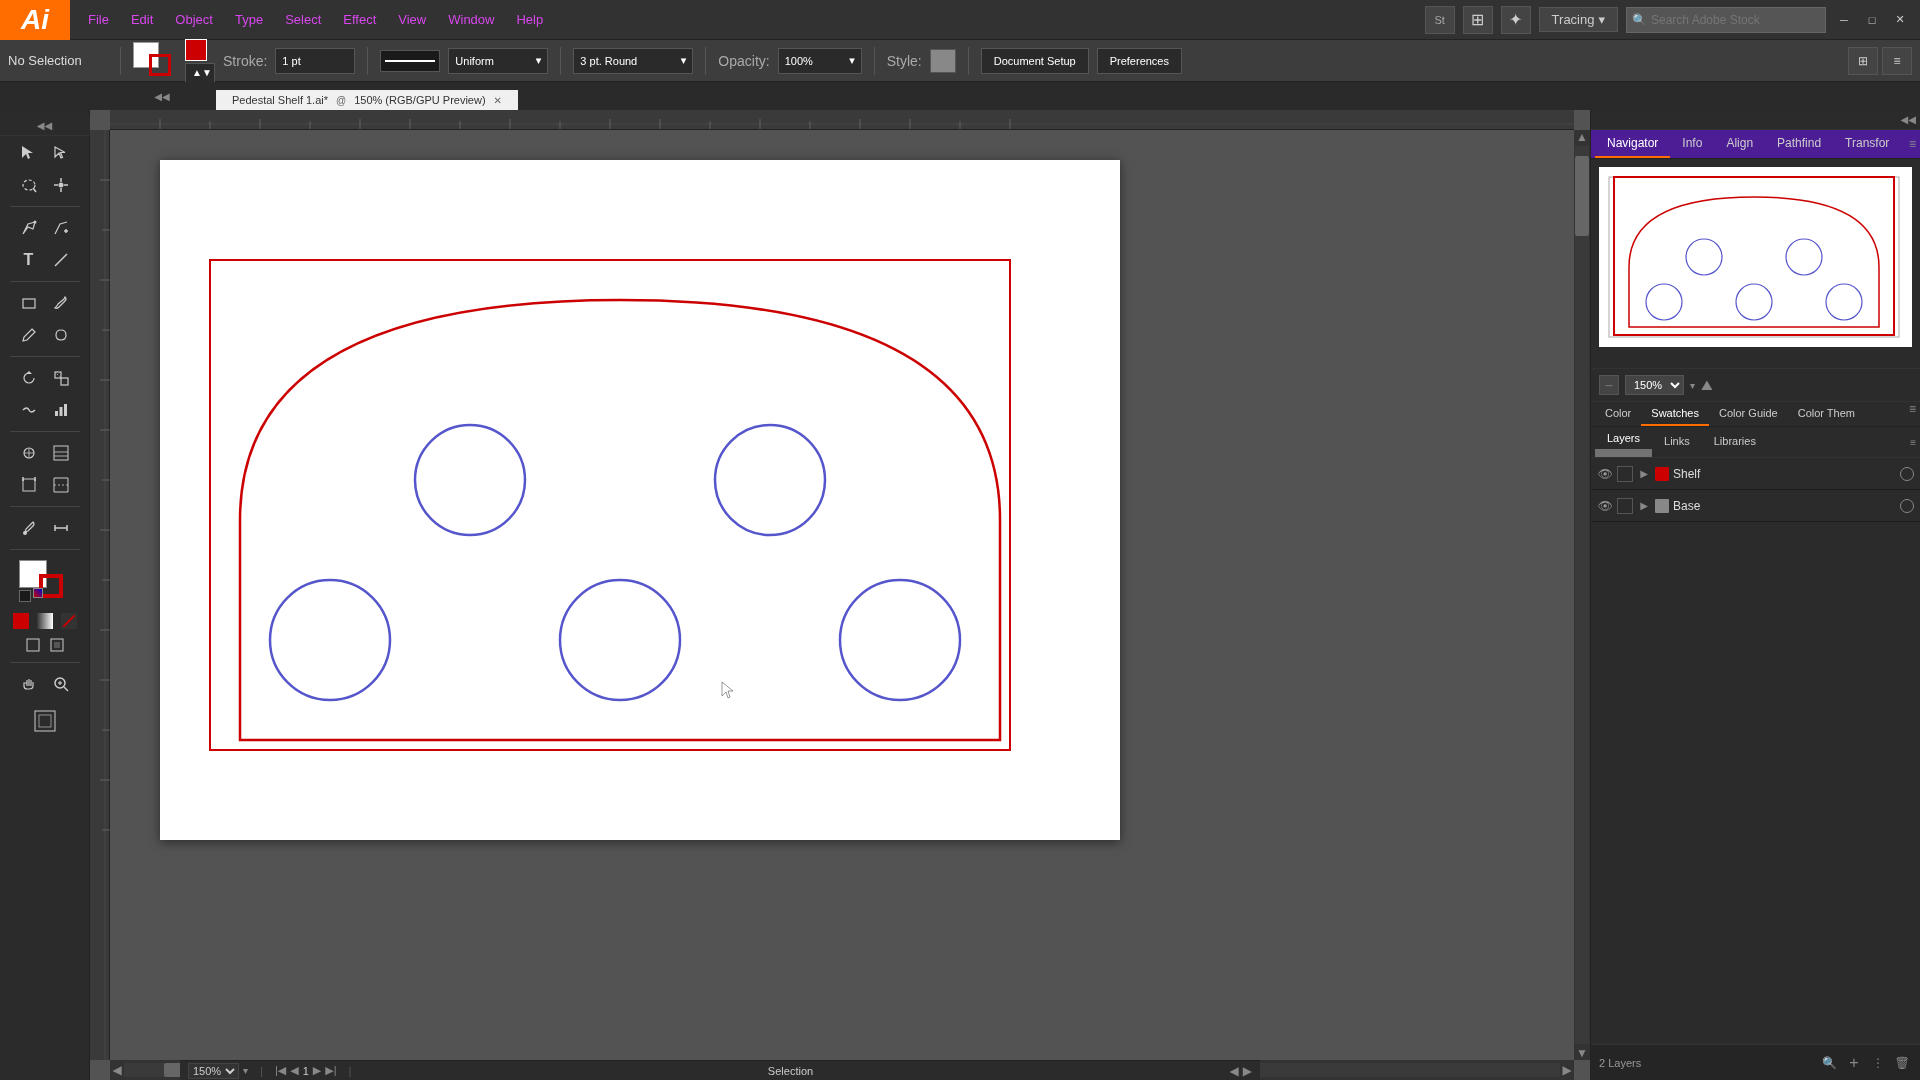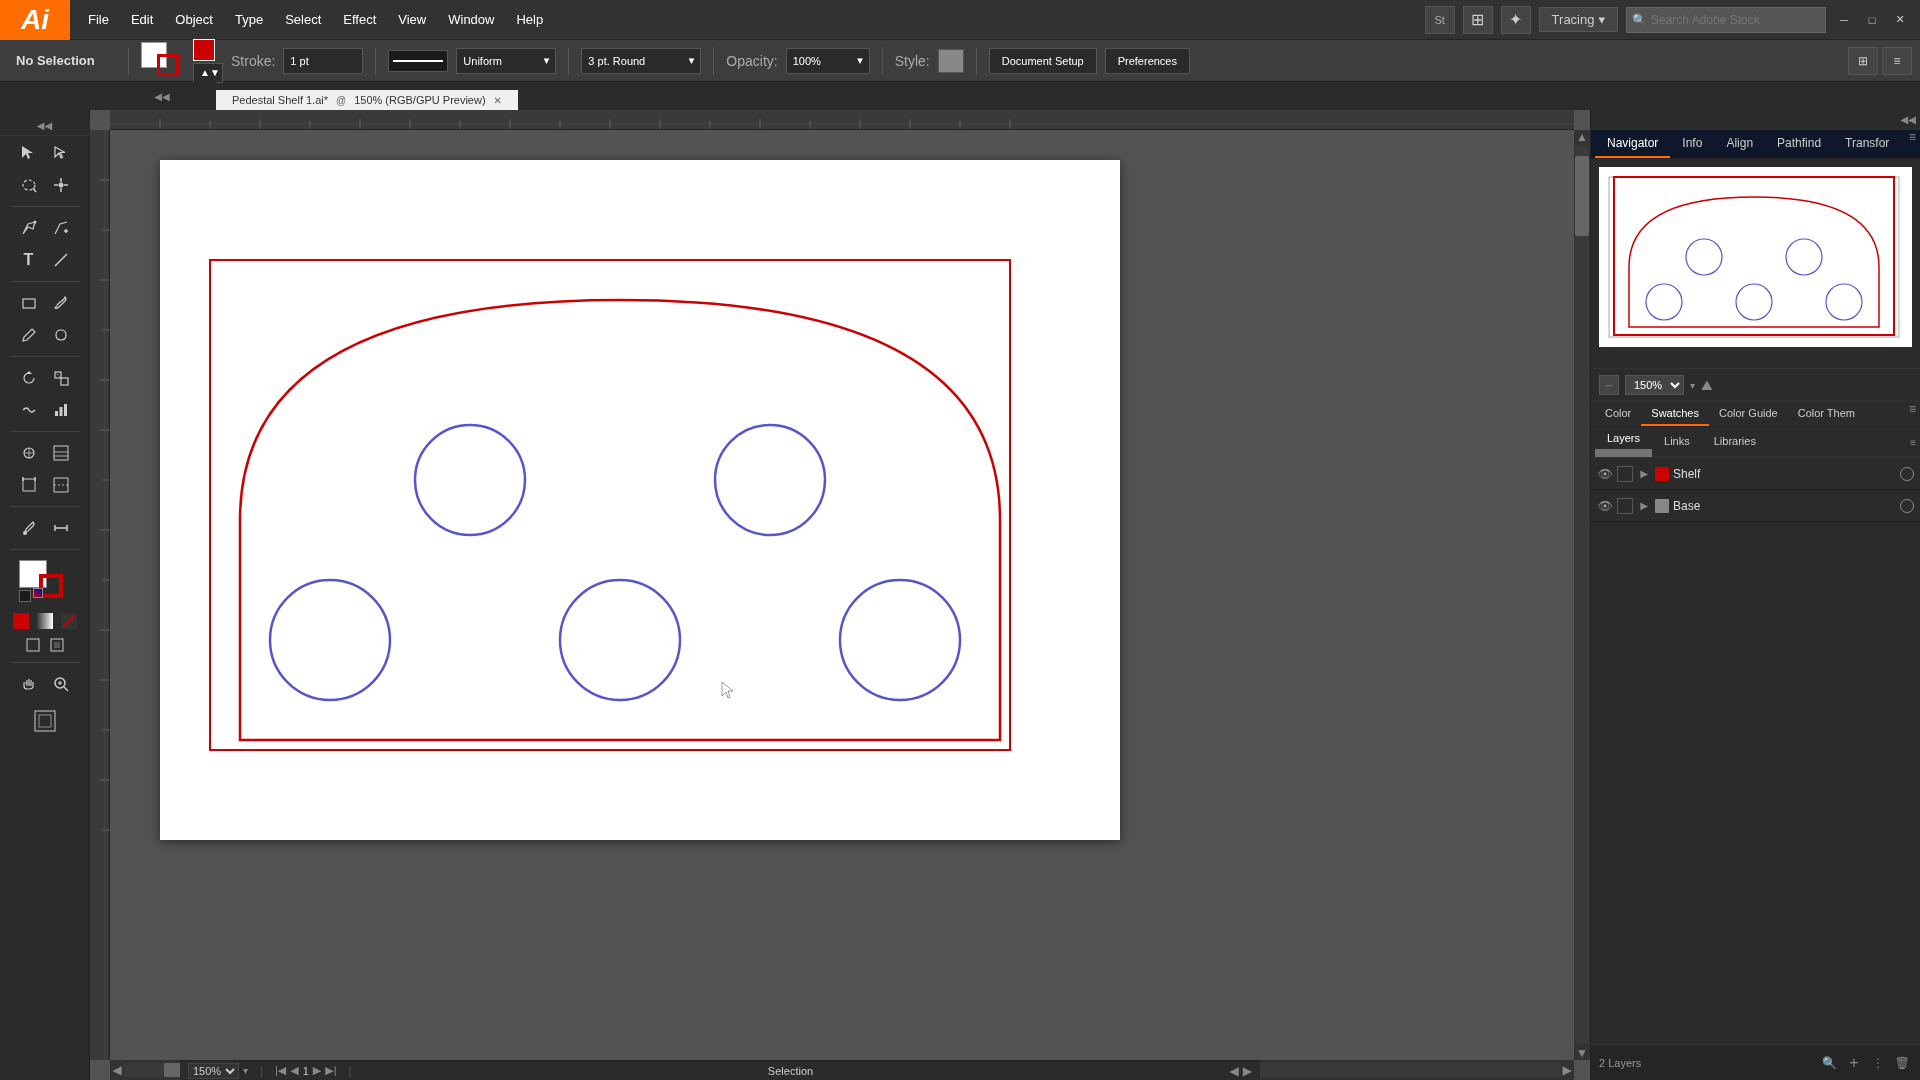--- a/index.html
+++ b/index.html
@@ -8,40 +8,40 @@
     
     #top-bar {
       width: 100%; height: 40px; background: #323232; display: flex; align-items: center;
       border-bottom: 1px solid #222;
     }
     #app-logo {
       width: 70px; height: 40px; background: #FF6C00; display: flex; align-items: center; justify-content: center;
       font-size: 28px; font-weight: bold; color: #fff; font-style: italic; flex-shrink: 0;
     }
     .menu-items { display: flex; align-items: center; gap: 2px; padding: 0 8px; }
-    .menu-item { padding: 4px 10px; color: #ffffff; cursor: pointer; font-size: 13px; }
+    .menu-item { padding: 4px 10px; color: #d946ef; cursor: pointer; font-size: 13px; }
     .menu-right { margin-left: auto; display: flex; align-items: center; gap: 8px; padding-right: 10px; }
     .toolbar-icon-btn { width: 30px; height: 28px; background: #444; border: 1px solid #555; display: flex; align-items: center; justify-content: center; cursor: pointer; color: #ccc; font-size: 14px; }
     .tracing-btn { background: #444; border: 1px solid #555; padding: 4px 12px; color: #ccc; cursor: pointer; display: flex; align-items: center; gap: 4px; font-size: 13px; }
     .search-box { background: #555; border: 1px solid #666; padding: 4px 10px; color: #ccc; width: 200px; font-size: 12px; }
     .win-btn { width: 20px; height: 20px; display: flex; align-items: center; justify-content: center; font-size: 11px; color: #ccc; cursor: pointer; }
 
     
     #props-bar {
       width: 100%; height: 42px; background: #3d3d3d; display: flex; align-items: center;
       border-bottom: 1px solid #222; padding: 0 8px; gap: 8px;
     }
     .prop-label { color: #aaa; font-size: 14px; }
     .prop-box { background: #2a2a2a; border: 1px solid #555; height: 26px; display: flex; align-items: center; padding: 0 6px; color: #fff; font-size: 11px; cursor: pointer; }
     .prop-box-wide { width: 80px; }
     .sep { width: 1px; height: 28px; background: #555; margin: 0 4px; }
     .stroke-preview { width: 60px; height: 22px; background: #1a1a1a; border: 1px solid #555; display: flex; align-items: center; justify-content: center; }
     .stroke-line { width: 50px; height: 2px; background: #fff; }
     .opacity-box { width: 84px; }
-    .no-selection { color: #ddd; font-size: 13px; font-weight: bold; min-width: 100px; margin-left: 8px; }
+    .no-selection { color: #ddd; font-size: 13px; font-weight: normal; min-width: 100px; }
 
     
     #tab-bar {
       height: 28px; background: #2a2a2a; display: flex; align-items: flex-end; padding-left: 108px;
     }
     .doc-tab { background: #f0f0f0; color: #333; padding: 4px 16px; font-size: 11px; display: flex; align-items: center; gap: 8px; cursor: pointer; }
     .doc-tab .close-x { color: #666; font-size: 10px; cursor: pointer; }
 
     
     #main-layout { display: flex; width: 100%; height: calc(1080px - 40px - 42px - 28px); }
@@ -66,21 +66,21 @@
     #ruler-left { position: absolute; top: 20px; left: 0; width: 20px; bottom: 20px; background: #3a3a3a; }
     #canvas-content { position: absolute; top: 20px; left: 20px; right: 16px; bottom: 20px; overflow: hidden; background: #535353; }
     #artboard { position: absolute; top: 30px; left: 50px; width: 960px; height: 680px; background: #fff; box-shadow: 0 2px 10px rgba(0,0,0,0.5); }
     #shelf-svg { width: 100%; height: 100%; }
 
     
     #right-panel {
       width: 330px; background: #2b2b2b; flex-shrink: 0; display: flex; flex-direction: column;
       border-left: 1px solid #222;
     }
-    #nav-tabs { display: flex; background: #0f172a; border-bottom: 1px solid #222; align-items: flex-start; padding: 0 4px; }
+    #nav-tabs { display: flex; background: #4c1d95; border-bottom: 1px solid #222; align-items: center; padding: 0 4px; }
     .nav-tab { padding: 6px 12px; color: #ccc; font-size: 12px; cursor: pointer; border-bottom: 2px solid transparent; }
     .nav-tab.active { color: #fff; border-bottom: 2px solid #FF6C00; }
     .panel-arrow { margin-left: auto; color: #888; cursor: pointer; }
 
     #navigator-content { height: 210px; background: #2b2b2b; position: relative; border-bottom: 1px solid #333; padding: 8px; }
     #nav-preview { width: 100%; height: 180px; background: #fff; position: relative; overflow: hidden; cursor: pointer; }
 
     #zoom-bar { display: flex; align-items: center; gap: 6px; padding: 6px 8px; border-bottom: 1px solid #333; }
     .zoom-btn { background: #444; border: 1px solid #555; color: #ccc; width: 20px; height: 20px; display: flex; align-items: center; justify-content: center; cursor: pointer; font-size: 12px; }
     .zoom-select { background: #444; border: 1px solid #555; color: #fff; padding: 2px 4px; font-size: 11px; cursor: pointer; }

